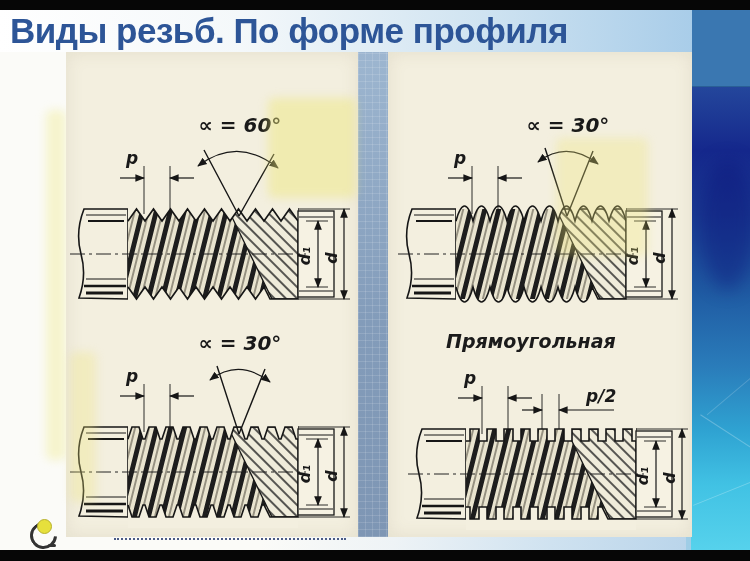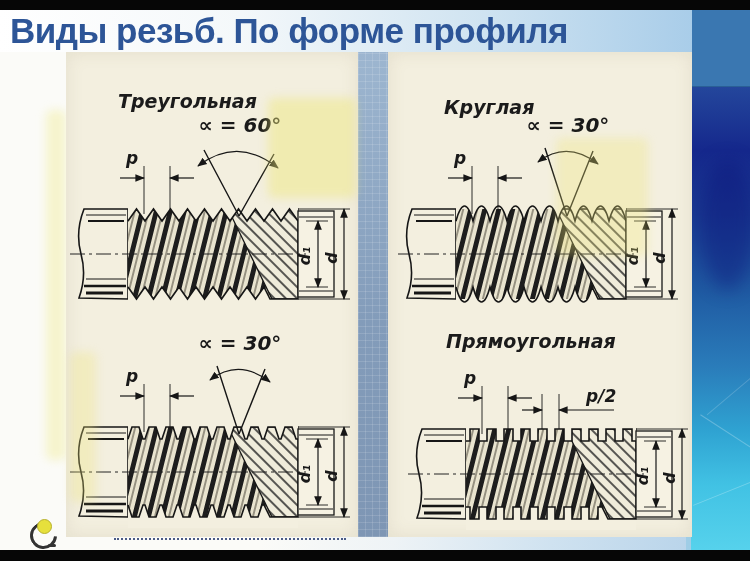--- a/index.html
+++ b/index.html
@@ -114,21 +114,20 @@
 
   <div class="abs" id="band"></div>
   <div class="abs" id="title">Виды резьб. По форме профиля</div>
 
   <div class="abs" id="strip"></div>
   <div class="abs wm" id="wm1"></div>
 
   <div class="abs panel" id="lpanel">
 
     <div class="fig" id="fig1">
-      <span class="fig-label">Треугольная</span>
       <svg width="285" height="205" viewBox="0 0 285 205">
         <g>
           <path d="M62,95 L18,95 Q9,118 15,140 Q21,162 13,184 L62,185 Z" fill="#f3efdf" stroke="#161616" stroke-width="1.6"></path>
           <path d="M20,101 H60" stroke="#161616" stroke-width="1"></path>
           <path d="M22,107 H58" stroke="#161616" stroke-width="2"></path>
           <path d="M20,165 H60" stroke="#161616" stroke-width="1"></path>
           <path d="M18,172 H60" stroke="#161616" stroke-width="2.5"></path>
           <path d="M20,179 H57" stroke="#161616" stroke-width="3"></path>
         </g>
         <rect x="62" y="95" width="150" height="90" fill="url(#ribs)"></rect>
@@ -210,21 +209,20 @@
         <text class="t-p" x="66" y="50" text-anchor="middle">p</text>
         <text class="t-d" transform="translate(244,142) rotate(-90)" text-anchor="middle">d₁</text>
         <text class="t-d" transform="translate(271,144) rotate(-90)" text-anchor="middle">d</text>
       </svg>
     </div>
   </div>
 
   <div class="abs panel" id="rpanel">
 
     <div class="fig" id="fig2">
-      <span class="fig-label">Круглая</span>
       <svg width="285" height="205" viewBox="0 0 285 205">
         <g>
           <path d="M62,95 L18,95 Q9,118 15,140 Q21,162 13,184 L62,185 Z" fill="#f3efdf" stroke="#161616" stroke-width="1.6"></path>
           <path d="M20,101 H60" stroke="#161616" stroke-width="1"></path>
           <path d="M22,107 H58" stroke="#161616" stroke-width="2"></path>
           <path d="M20,165 H60" stroke="#161616" stroke-width="1"></path>
           <path d="M18,172 H60" stroke="#161616" stroke-width="2.5"></path>
           <path d="M20,179 H57" stroke="#161616" stroke-width="3"></path>
         </g>
         <rect x="62" y="95" width="150" height="90" fill="url(#ribs)"></rect>

